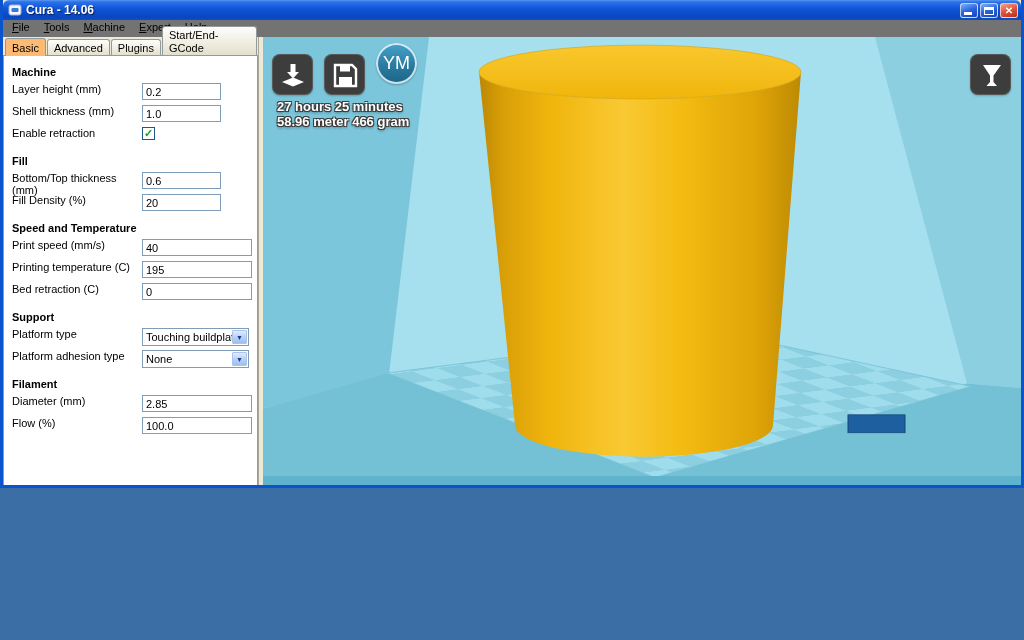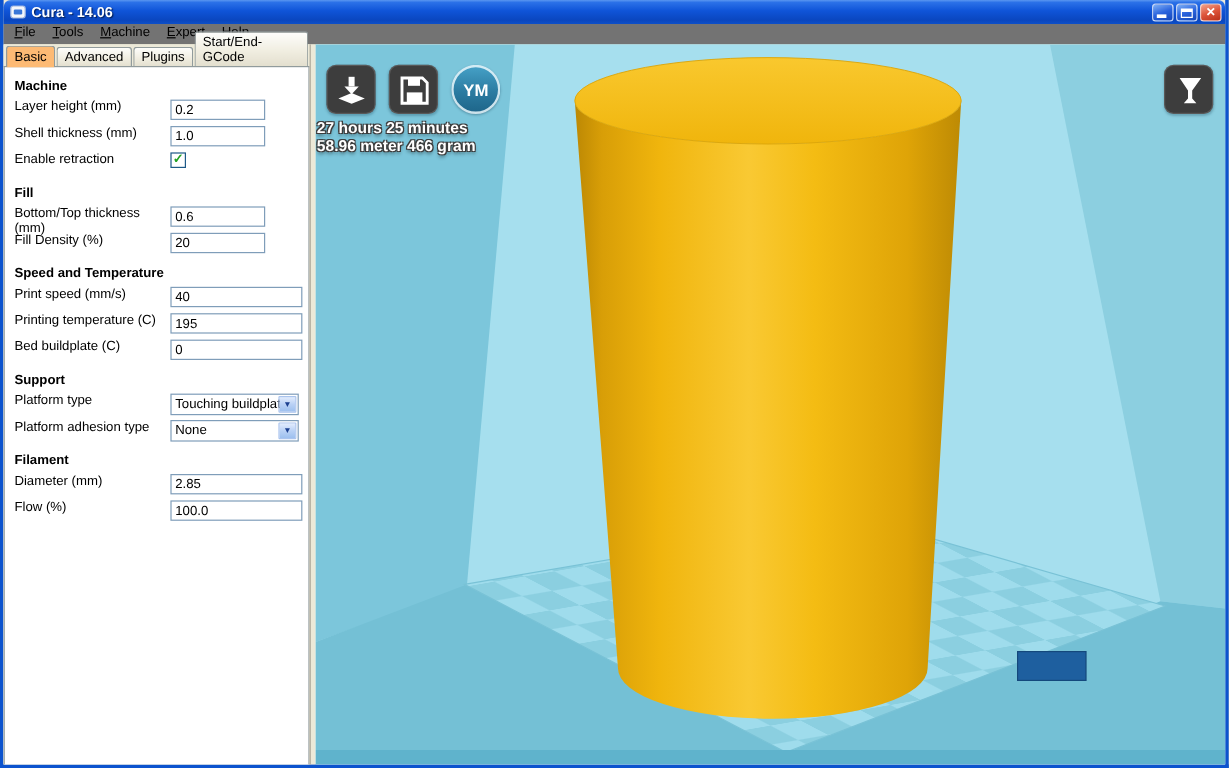--- a/index.html
+++ b/index.html
@@ -4,21 +4,21 @@
 <style>
   * { box-sizing: border-box; margin: 0; padding: 0; }
   html,body { width:1024px; height:640px; }
   body {
     font-family: "Liberation Sans", sans-serif;
     font-size: 11px;
     background:#3a6ea5;
     overflow:hidden;
   }
   .window {
-    width:1024px; height:640px;
+    width:1024px; height:488px;
     border:3px solid #0c53ce;
     border-top:none;
     display:flex; flex-direction:column;
     background:#ece9d8;
   }
   
   .titlebar {
     height:20px; flex:none;
     background:linear-gradient(180deg,#5a96f0 0%, #2b71e8 10%, #0f54d8 45%, #0a46be 85%, #0d4fc8 100%);
     border-radius:6px 6px 0 0;
@@ -98,28 +98,28 @@
   .tool {
     position:absolute; width:41px; height:41px; border-radius:8px;
     background:#3d3d3d; border:none; padding:0;
     display:flex; align-items:center; justify-content:center;
     box-shadow:inset 0 0 0 1px rgba(255,255,255,.15), 0 1px 2px rgba(0,40,60,.25);
     cursor:default;
   }
   .tool svg { display:block; }
   .tool.t-load { left:9px;  top:17px; }
   .tool.t-save { left:61px; top:17px; }
-  .tool.t-ym   { left:113px; top:17px; border-radius:50%;
+  .tool.t-ym   { left:113px; top:6px; border-radius:50%;
     background:linear-gradient(180deg,#47a3c9 0%,#2b7ba1 55%,#1d6488 100%);
     box-shadow:inset 0 0 0 2px rgba(235,248,252,.85), 0 1px 2px rgba(0,40,60,.3);
-    color:#fff; font-weight:bold; font-size:14px; font-family:"Liberation Sans",sans-serif;
+    color:#fff; font-weight:normal; font-size:18px; font-family:"Liberation Sans",sans-serif;
   }
   .tool.t-view { right:10px; top:17px; }
   .stats {
-    position:absolute; left:1px; top:62px;
+    position:absolute; left:14px; top:62px;
     color:#fff; font-weight:bold; font-size:13px; line-height:15px;
     text-shadow:-1px -1px 0 #3c3c3c, 1px -1px 0 #3c3c3c, -1px 1px 0 #3c3c3c, 1px 1px 0 #3c3c3c, 0 2px 3px rgba(0,0,0,.45);
     white-space:nowrap;
   }
 </style>
 </head>
 <body>
 
 <div class="window">
 
@@ -192,21 +192,21 @@
         <div class="section-title">Speed and Temperature</div>
         <div class="row">
           <span class="lbl">Print speed (mm/s)</span>
           <input class="txt wide" value="40" style="">
         </div>
         <div class="row">
           <span class="lbl">Printing temperature (C)</span>
           <input class="txt wide" value="195" style="">
         </div>
         <div class="row">
-          <span class="lbl">Bed buildplate (C)</span>
+          <span class="lbl">Bed retraction (C)</span>
           <input class="txt wide" value="0" style="">
         </div>
 
         <div class="section-title">Support</div>
         <div class="row">
           <span class="lbl">Platform type</span>
           <span class="dd">
             <span>Touching buildplate</span>
             <span class="dd-arrow-btn">
                 <span class="dd-arrow">▼</span>

